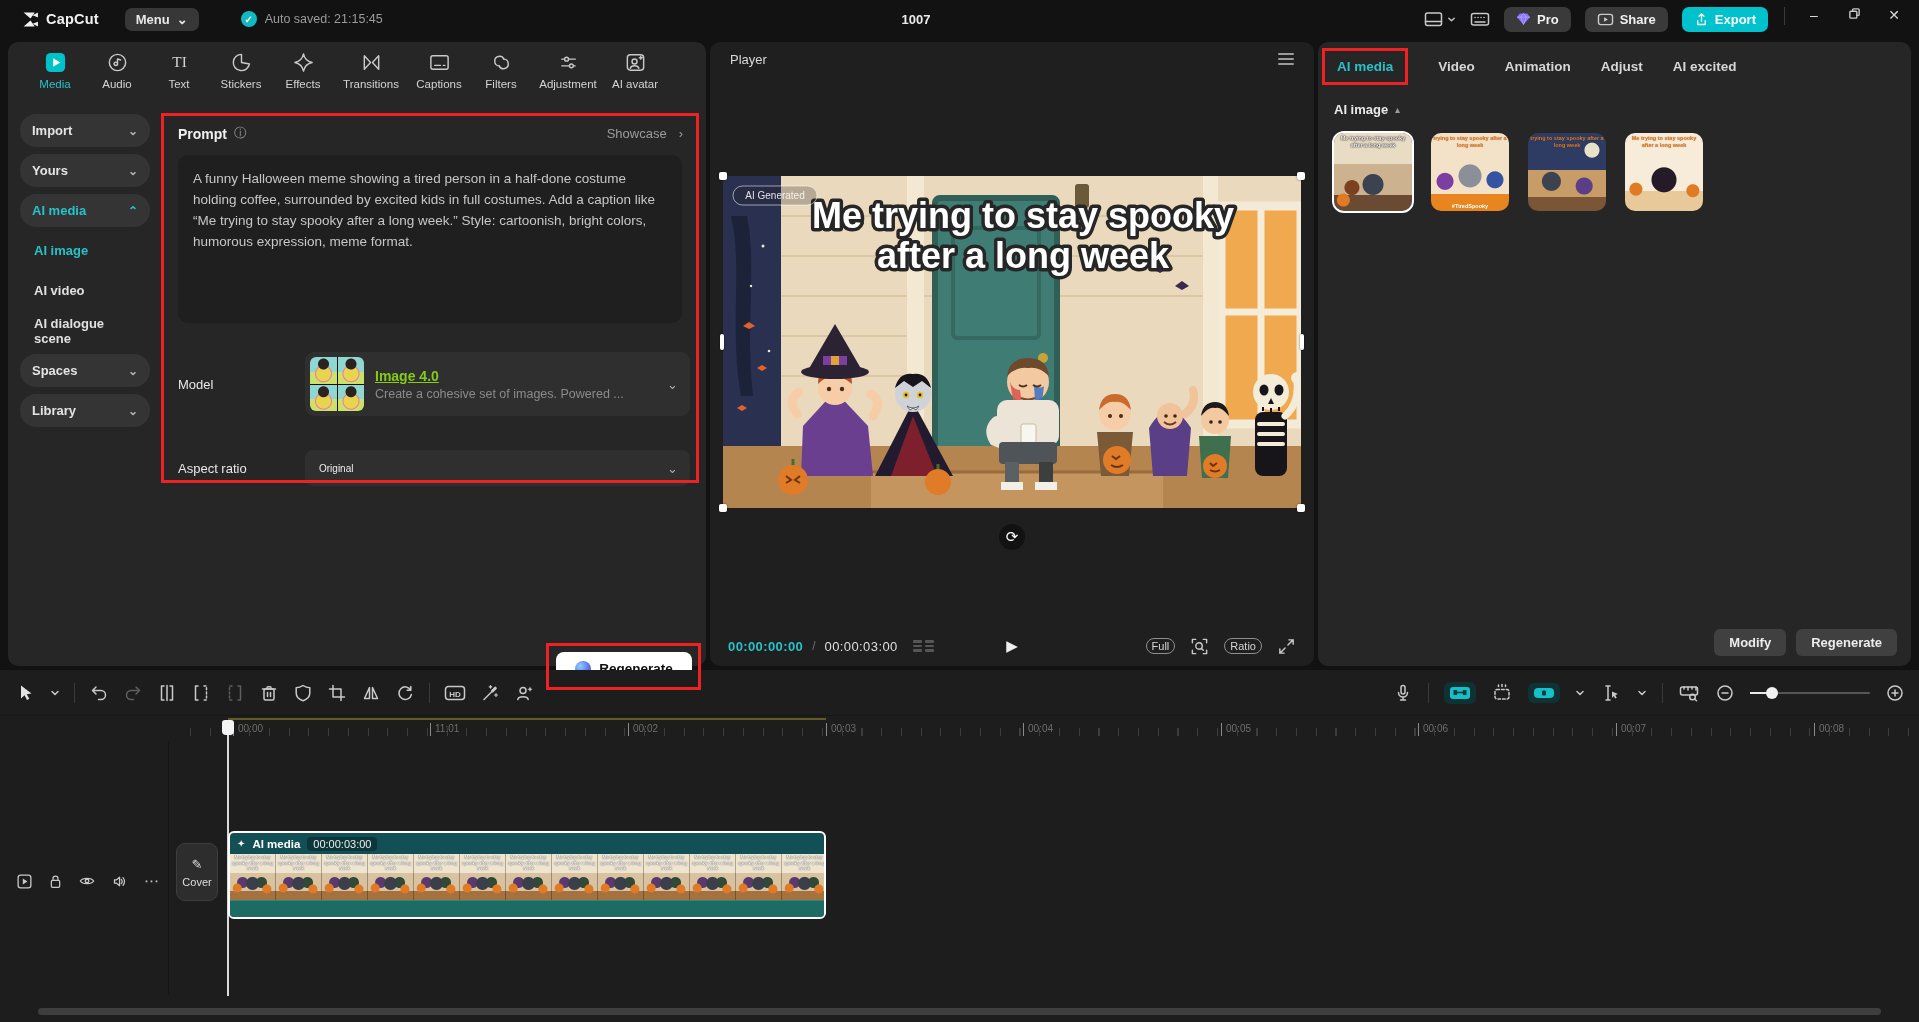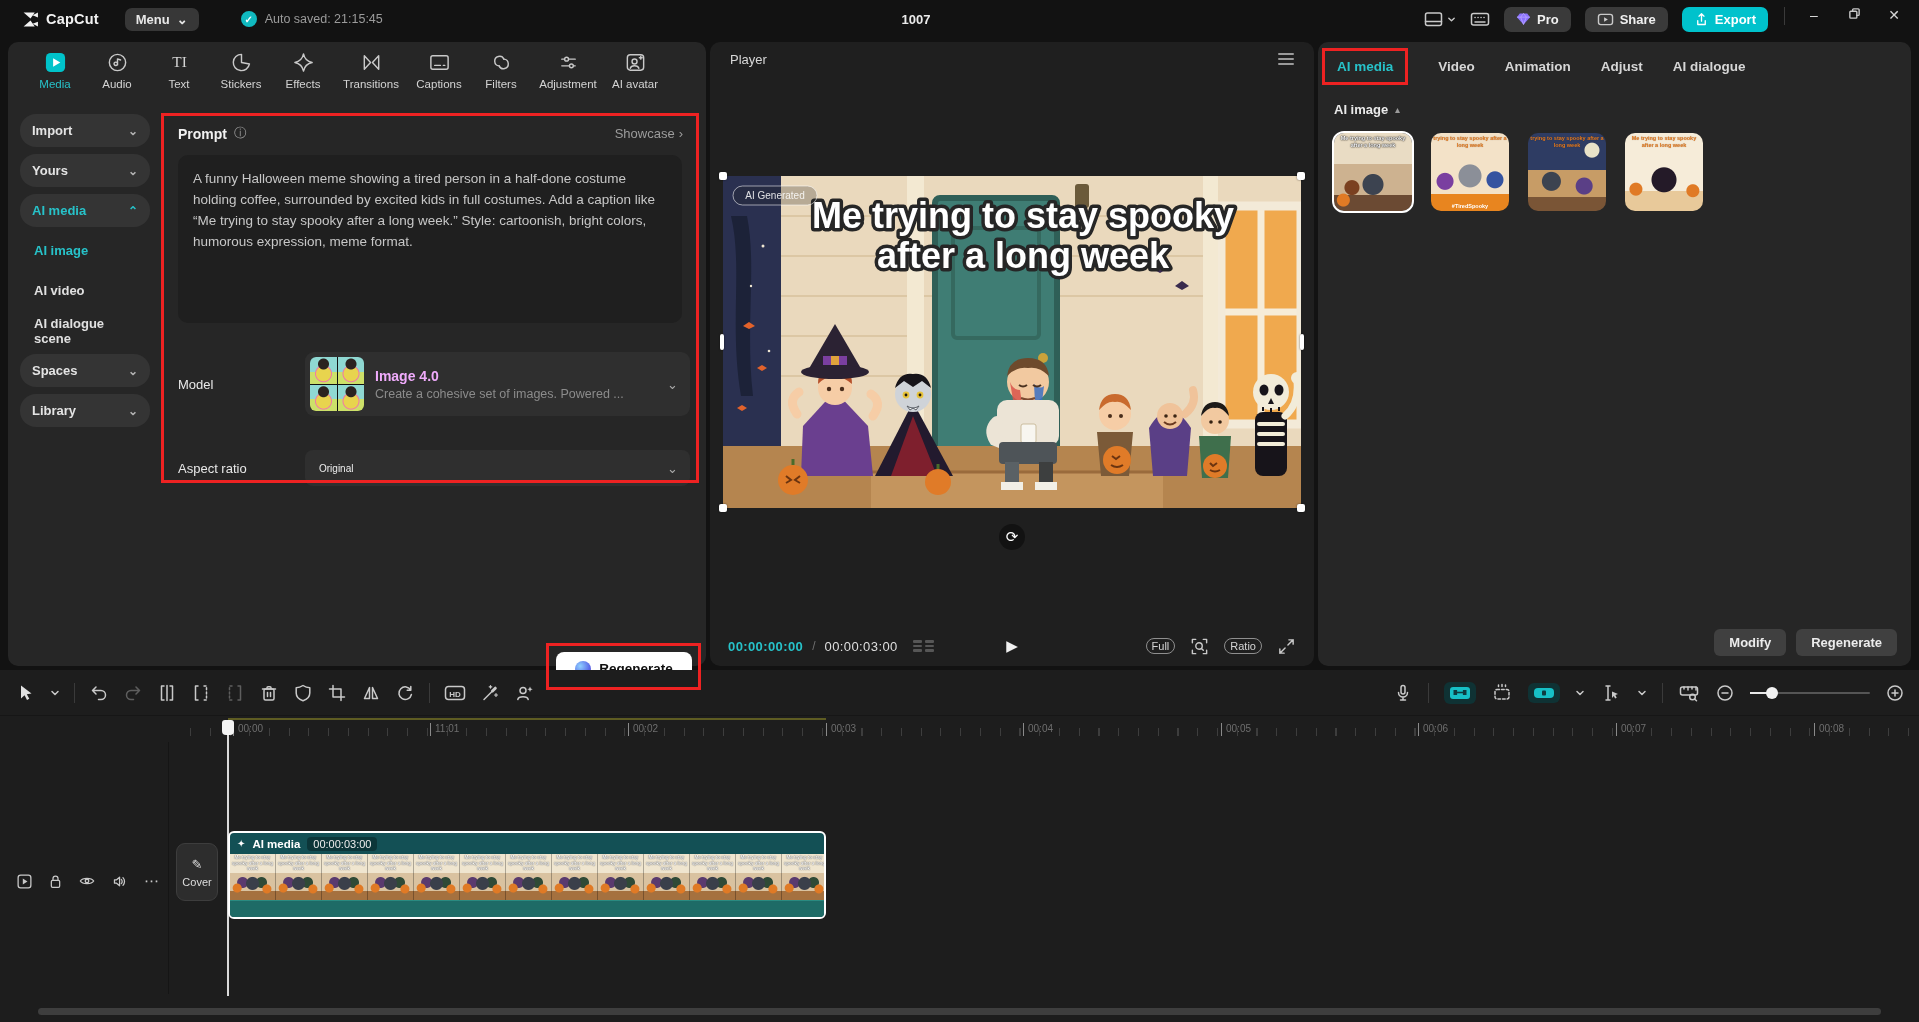--- a/index.html
+++ b/index.html
@@ -44,32 +44,32 @@
   .sb-link.active { color:#27c2c9; font-weight:700; }
   .lp-content { position:relative; flex:1; }
 
   .redbox { position:absolute; border:3px solid #ee2222; pointer-events:none; z-index:6; }
   .rb-prompt { left:1px; top:13px; width:538px; height:370px; }
   .rb-regen  { left:386px; top:543px; width:155px; height:47px; }
 
   .prompt-head { position:absolute; left:18px; top:25px; width:505px; display:flex; align-items:center; }
   .prompt-title { font-size:14px; font-weight:700; color:#f1f1f1; }
   .info-ic { margin-left:7px; color:#9a9a9a; font-size:12.5px; }
-  .showcase { margin-left:auto; display:flex; align-items:center; gap:4px; color:#9c9c9c; font-size:13px; }
+  .showcase { margin-left:auto; display:flex; align-items:center; gap:12px; color:#9c9c9c; font-size:13px; }
   .prompt-box { position:absolute; left:18px; top:55px; width:504px; height:168px; background:#1f1f1f; border-radius:10px; padding:13px 15px; font-size:13.5px; line-height:21px; color:#c7c7c7; }
 
   .field-label { position:absolute; left:18px; font-size:13px; color:#e8e8e8; }
   .model-field { position:absolute; left:145px; top:252px; width:385px; height:64px; background:#2f2f2f; border-radius:9px; display:flex; align-items:center; padding:0 12px 0 5px; gap:11px; }
   .model-thumb { width:54px; height:54px; border-radius:6px; overflow:hidden; display:grid; grid-template-columns:1fr 1fr; grid-template-rows:1fr 1fr; gap:1px; background:#111; flex:none; }
   .model-thumb i { display:block; background:
       radial-gradient(circle at 50% 26%, #2b2320 0 5px, transparent 6px),
       radial-gradient(circle at 50% 62%, #e8d44e 0 7px, #f078a8 8px, transparent 9px),
       linear-gradient(180deg,#8fd8d2 0 55%, #cde069 55%); }
   .model-texts { display:flex; flex-direction:column; gap:3px; flex:1; }
-  .model-name { font-size:14px; font-weight:700; color:#f0abfc; }
+  .model-name { font-size:14px; font-weight:700; color:#84cc16;text-decoration:underline; }
   .model-desc { font-size:12.5px; color:#8b8b8b; }
   .chev-gray { color:#ababab; font-size:13px; }
   .aspect-field { position:absolute; left:145px; top:350px; width:385px; height:36px; background:#2f2f2f; border-radius:8px; display:flex; align-items:center; padding:0 12px 0 14px; }
   .aspect-value { font-size:10px; font-weight:400; color:#ededed; flex:1; }
 
   .regen-btn { position:absolute; left:396px; top:552px; width:136px; height:33px; background:#fff; border-radius:8px; display:flex; align-items:center; justify-content:center; gap:8px; font-size:13.5px; font-weight:700; color:#101010; }
   .orb { width:16px; height:16px; border-radius:50%; background:radial-gradient(circle at 32% 32%, #8fd0ff, #5a6ae8 62%, #7a4fd8); }
 
   
   .pl-head { height:34px; display:flex; align-items:center; padding:0 20px; }
@@ -560,21 +560,21 @@
       </span>
     </div>
   </div>
 
   <div class="panel right-panel">
     <div class="rtabs">
       <span class="rtab-first">AI media</span>
       <span>Video</span>
       <span>Animation</span>
       <span>Adjust</span>
-      <span>AI dialogue</span>
+      <span>AI excited</span>
     </div>
     <div class="rsec">
       <span>AI image</span>
       <span class="tri">▴</span>
     </div>
     <div class="thumbs">
       <div class="thumb sel t1">
           <span class="cap cap-w">Me trying to stay spooky after a long week</span>
         </div>
       <div class="thumb t2">

